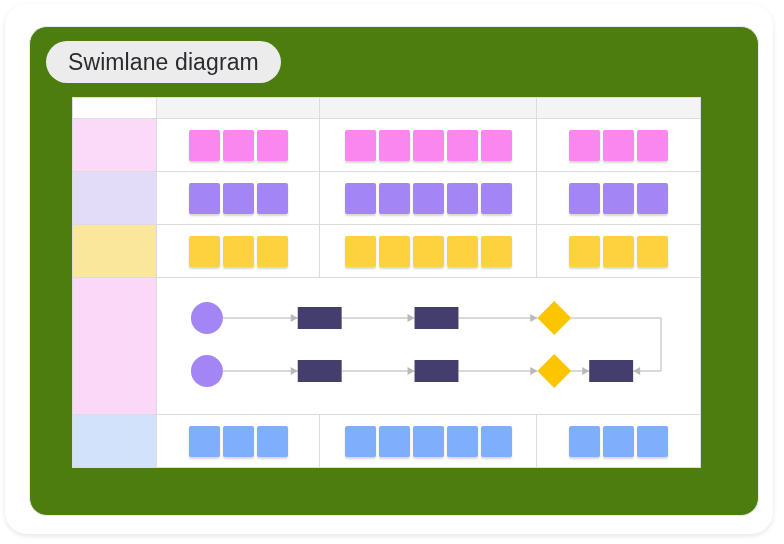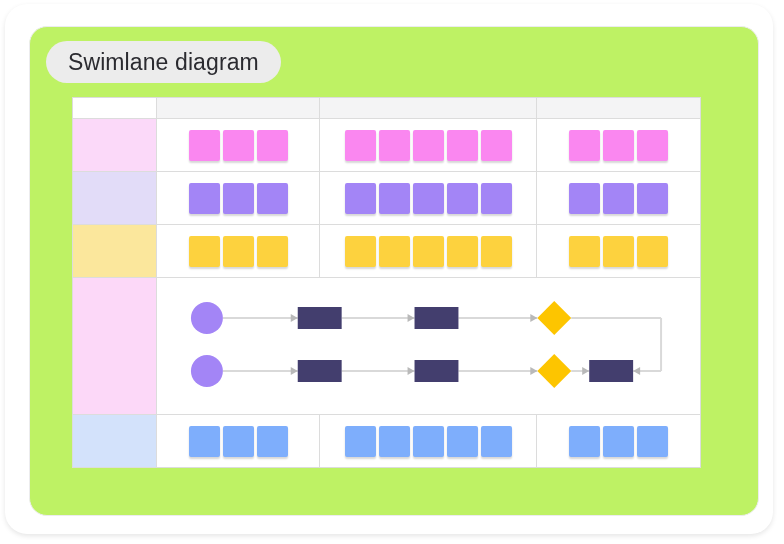--- a/index.html
+++ b/index.html
@@ -23,21 +23,21 @@
     box-shadow: 0 2px 5px rgba(0,0,0,0.10);
     box-sizing: border-box;
   }
 
   #inner-panel {
     position: absolute;
     left: 24px;
     top: 22px;
     width: 730px;
     height: 490px;
-    background: #bef264;
+    background: #4d7c0f;
     border: 1px solid #ececee;
     border-radius: 18px;
     box-sizing: border-box;
     overflow: hidden;
   }
 
   #title-pill {
     position: absolute;
     left: 16px;
     top: 14px;

